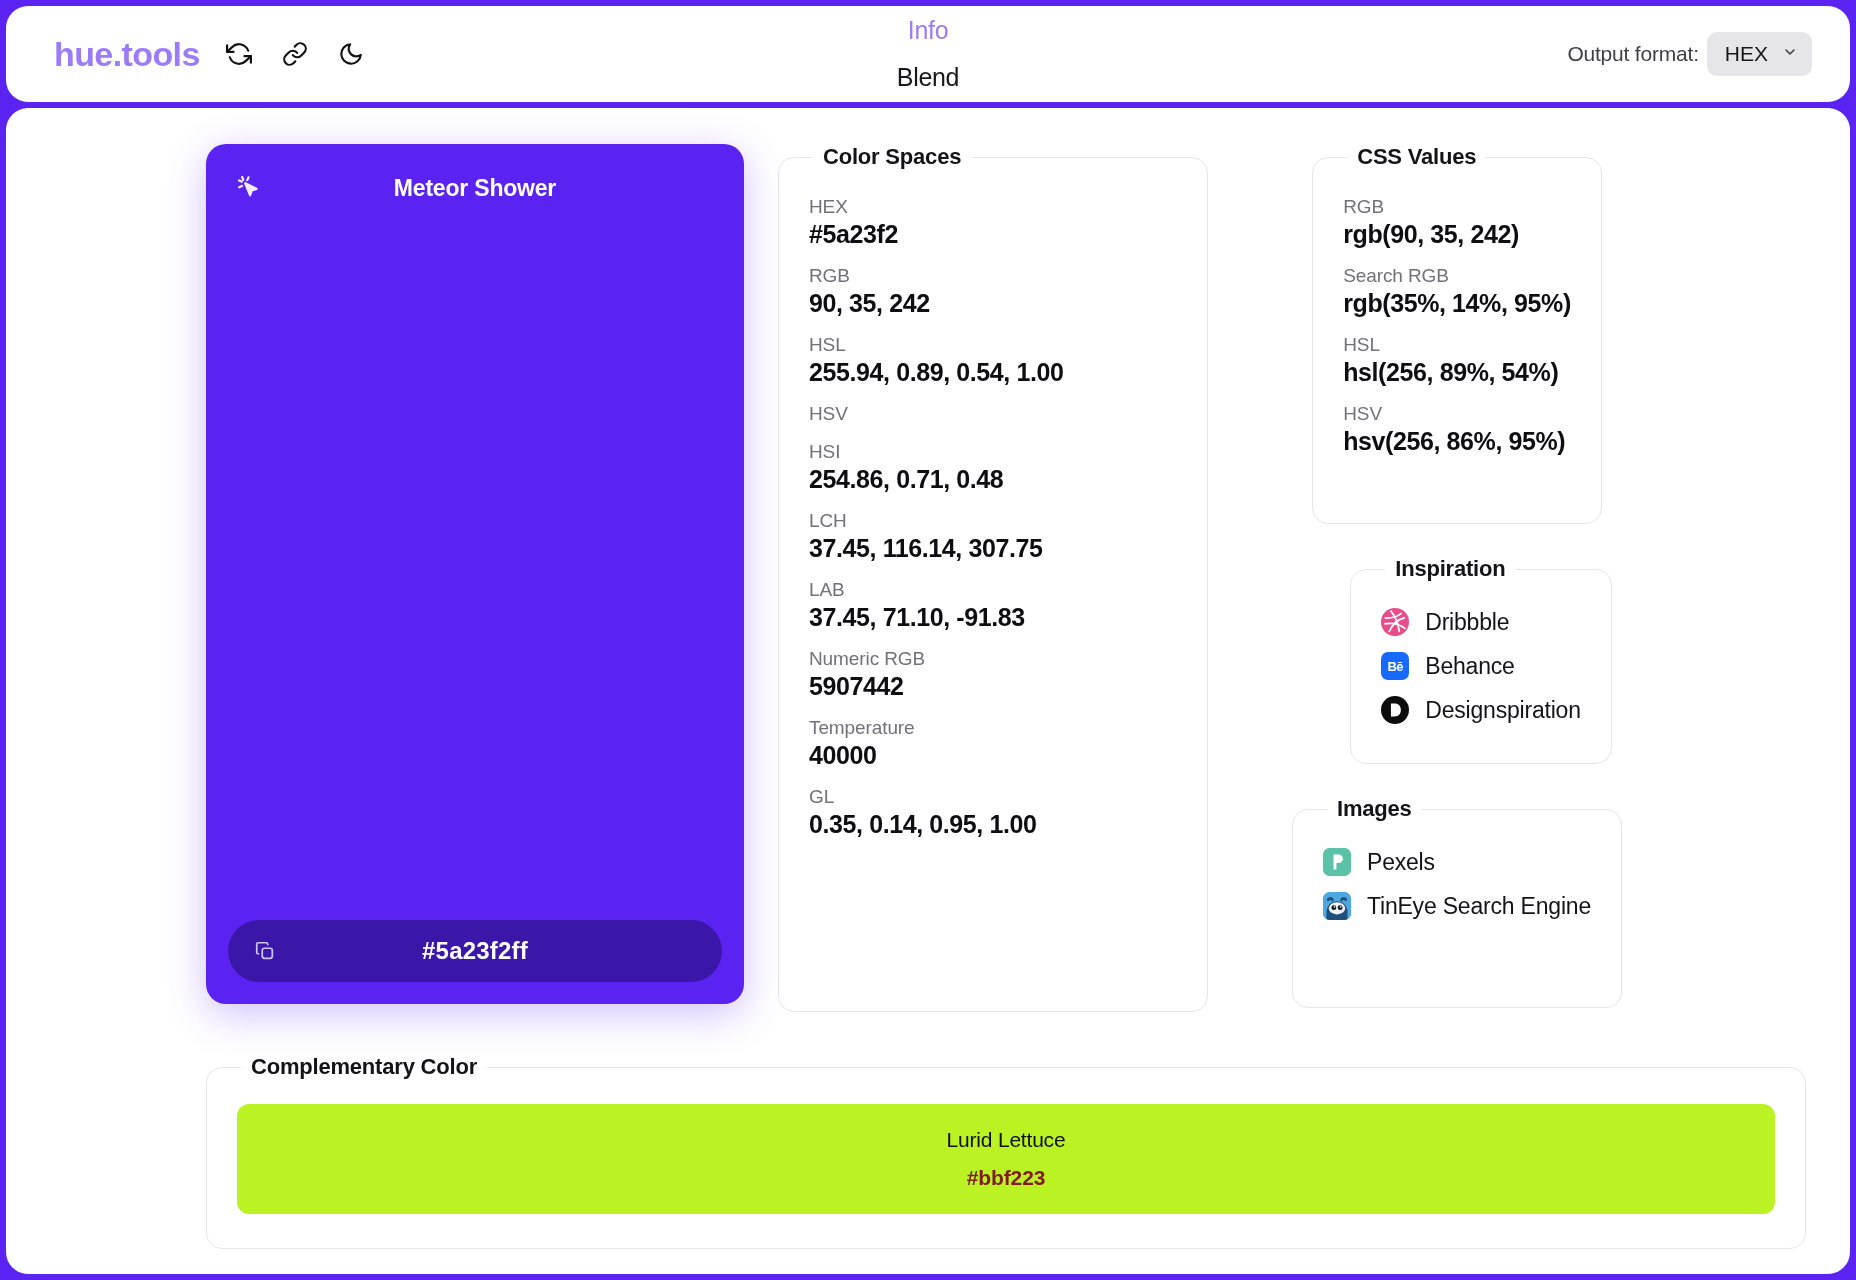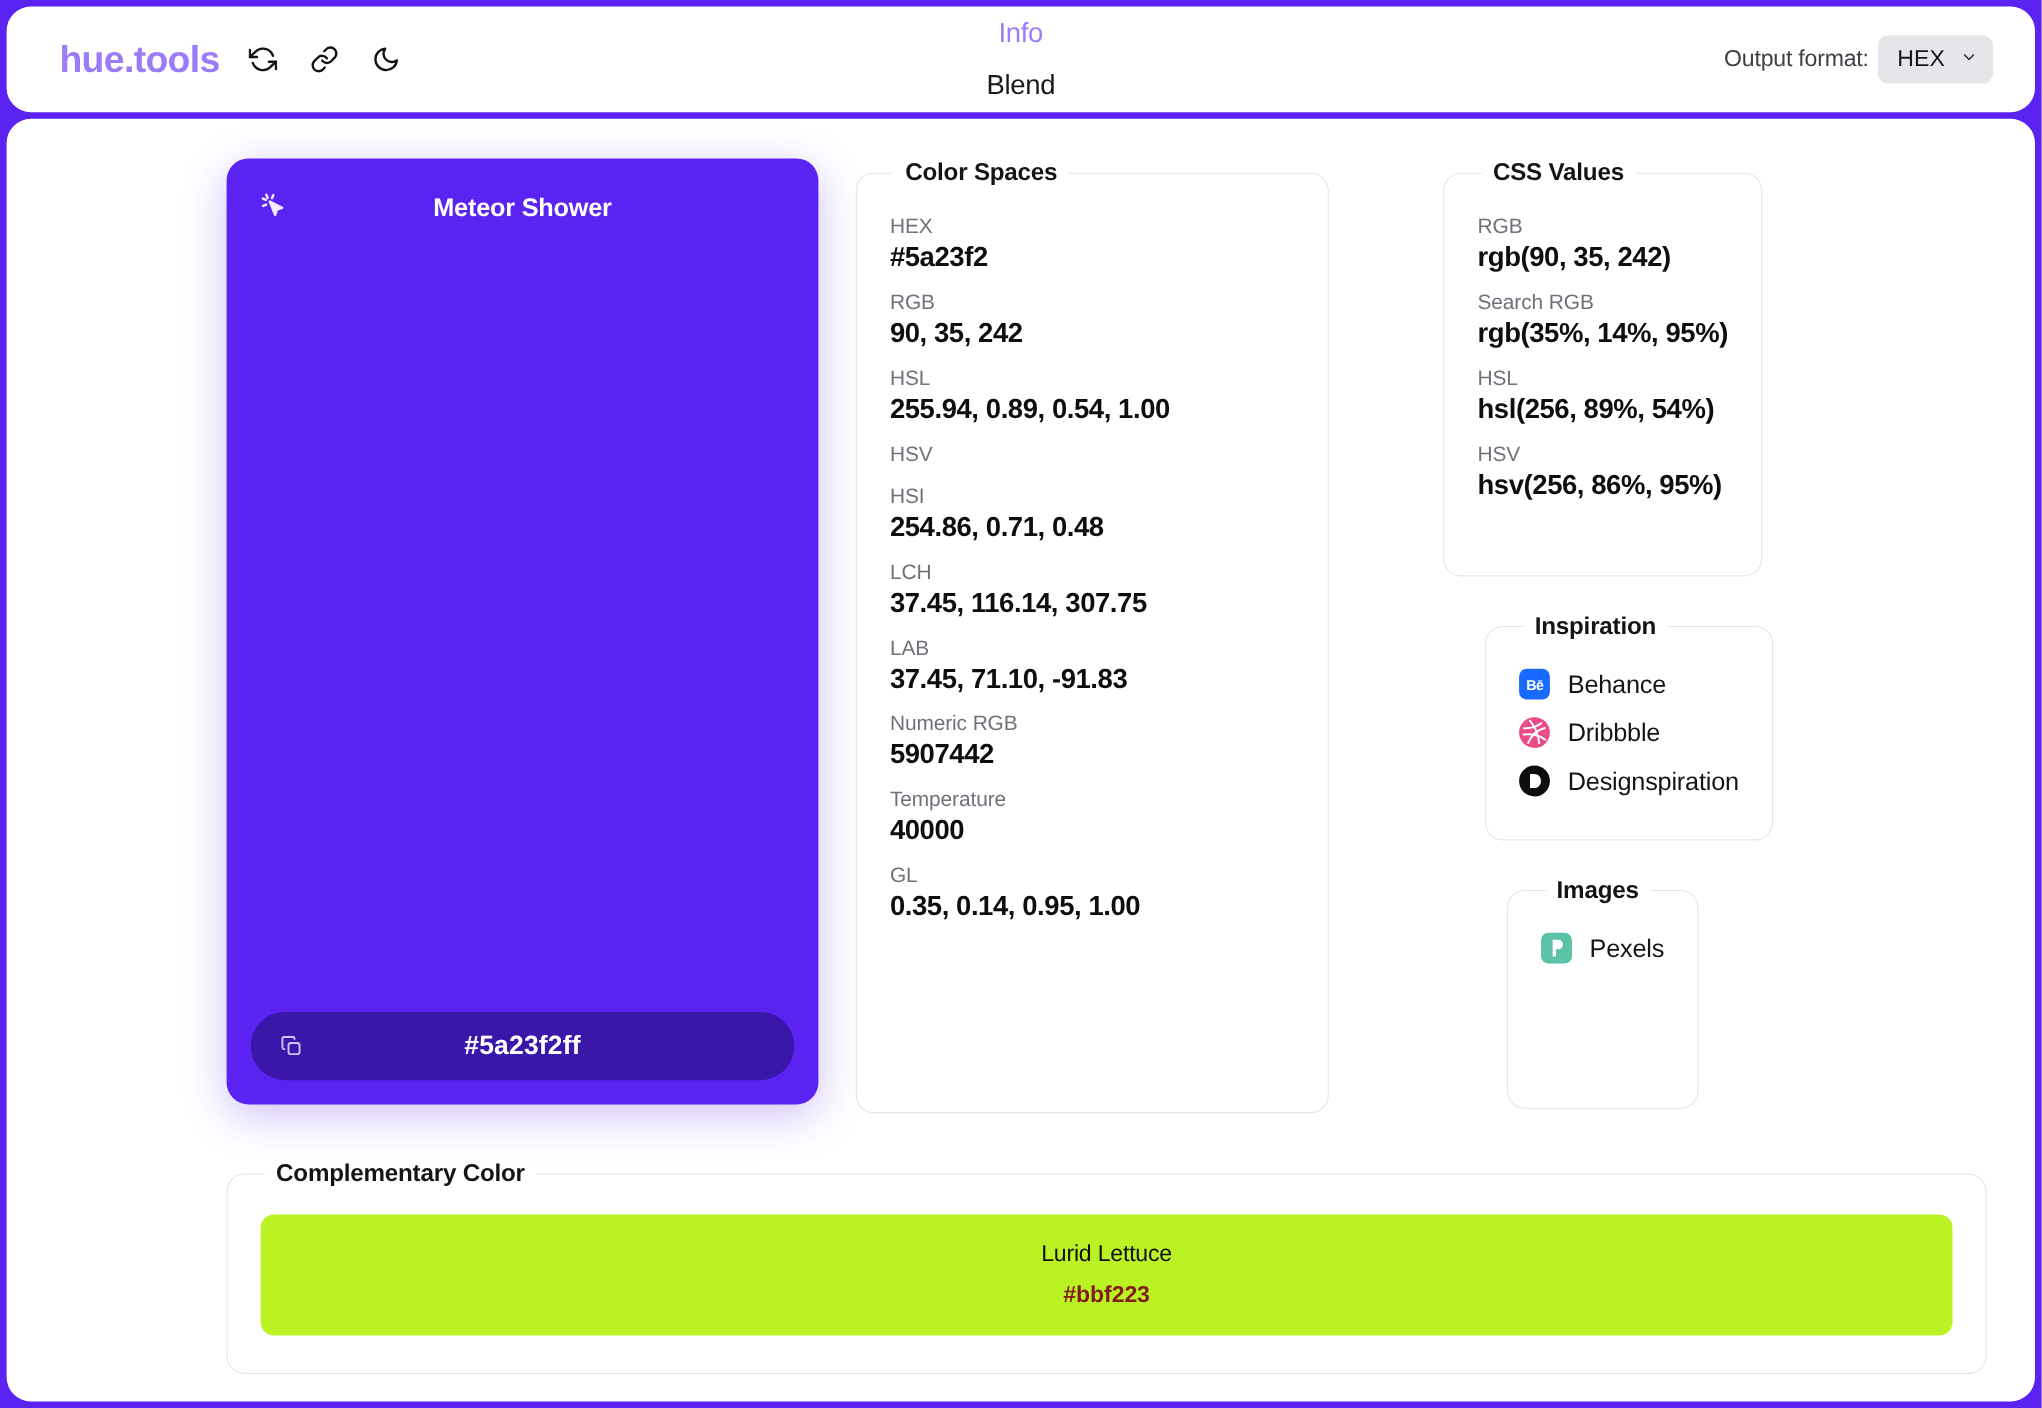--- a/index.html
+++ b/index.html
@@ -431,42 +431,42 @@
           <div class="v">hsl(256, 89%, 54%)</div>
         </div>
         <div class="kv">
           <div class="k">HSV</div>
           <div class="v">hsv(256, 86%, 95%)</div>
         </div>
       </fieldset>
 
       <fieldset class="panel inspiration">
         <legend>Inspiration</legend>
-
-        <div class="link-row">
-          <span class="site-icon ic-behance">Bē</span>
-          <span class="lbl">Behance</span>
-        </div>
 
         <div class="link-row">
           <span class="site-icon ic-dribbble">
             <svg width="28" height="28" viewBox="0 0 24 24">
               <circle cx="12" cy="12" r="11" fill="#ea4c89"></circle>
               <g fill="none" stroke="#ffffff" stroke-width="1.5">
                 <path d="M3.2 8.6c5.6.3 10.6-.9 14.6-4.2"></path>
                 <path d="M6.8 20.6C9 15 12.6 10.2 20.6 8.2"></path>
                 <path d="M8.1 2.3c3.6 4 6.5 9.1 7.7 18.4"></path>
                 <path d="M2.8 13.6c6.2-1 13.6.3 18.2 4.3"></path>
               </g>
             </svg>
           </span>
           <span class="lbl">Dribbble</span>
         </div>
 
         <div class="link-row">
+          <span class="site-icon ic-behance">Bē</span>
+          <span class="lbl">Behance</span>
+        </div>
+
+        <div class="link-row">
           <span class="site-icon ic-designsp">
             <svg width="28" height="28" viewBox="0 0 24 24">
               <circle cx="12" cy="12" r="11" fill="#0d0d0d"></circle>
               <path d="M8.5 6.5h3.2c3.2 0 5.3 2.2 5.3 5.5s-2.1 5.5-5.3 5.5H8.5V6.5z" fill="#ffffff"></path>
             </svg>
           </span>
           <span class="lbl">Designspiration</span>
         </div>
       </fieldset>
 
@@ -476,20 +476,35 @@
         <div class="link-row">
           <span class="site-icon ic-pexels">
             <svg width="28" height="28" viewBox="0 0 24 24">
               <rect x="0" y="0" width="24" height="24" rx="5" fill="#5bc2a8"></rect>
               <path d="M9 5.5h4.1c2.3 0 3.9 1.5 3.9 3.7 0 2.2-1.6 3.7-3.9 3.7h-1.6v5.6H9V5.5z" fill="#ffffff"></path>
             </svg>
           </span>
           <span class="lbl">Pexels</span>
         </div>
 
+        <div class="link-row">
+          <span class="site-icon ic-tineye">
+            <svg width="28" height="28" viewBox="0 0 24 24">
+              <rect x="0" y="0" width="24" height="24" rx="5" fill="#4ea8e0"></rect>
+              <path d="M3 16c1-5 4.2-8 9-8s8 3 9 8v8H3v-8z" fill="#1f4f7a"></path>
+              <ellipse cx="12" cy="14" rx="7" ry="5.2" fill="#f0f4f8"></ellipse>
+              <circle cx="9.3" cy="13.4" r="2.1" fill="#10131a"></circle>
+              <circle cx="14.7" cy="13.4" r="2.1" fill="#10131a"></circle>
+              <circle cx="9.8" cy="12.8" r="0.7" fill="#ffffff"></circle>
+              <circle cx="15.2" cy="12.8" r="0.7" fill="#ffffff"></circle>
+              <path d="M4.5 6.5c1.2-1.6 3-1.3 3.6.4M19.5 6.5c-1.2-1.6-3-1.3-3.6.4" stroke="#1f4f7a" stroke-width="2.4" fill="none" stroke-linecap="round"></path>
+            </svg>
+          </span>
+          <span class="lbl">TinEye Search Engine</span>
+        </div>
       </fieldset>
 
     </div>
   </div>
 
   <div class="comp-wrap">
     <fieldset class="comp-panel">
       <legend>Complementary Color</legend>
       <div class="comp-swatch">
         <span class="cname">Lurid Lettuce</span>

